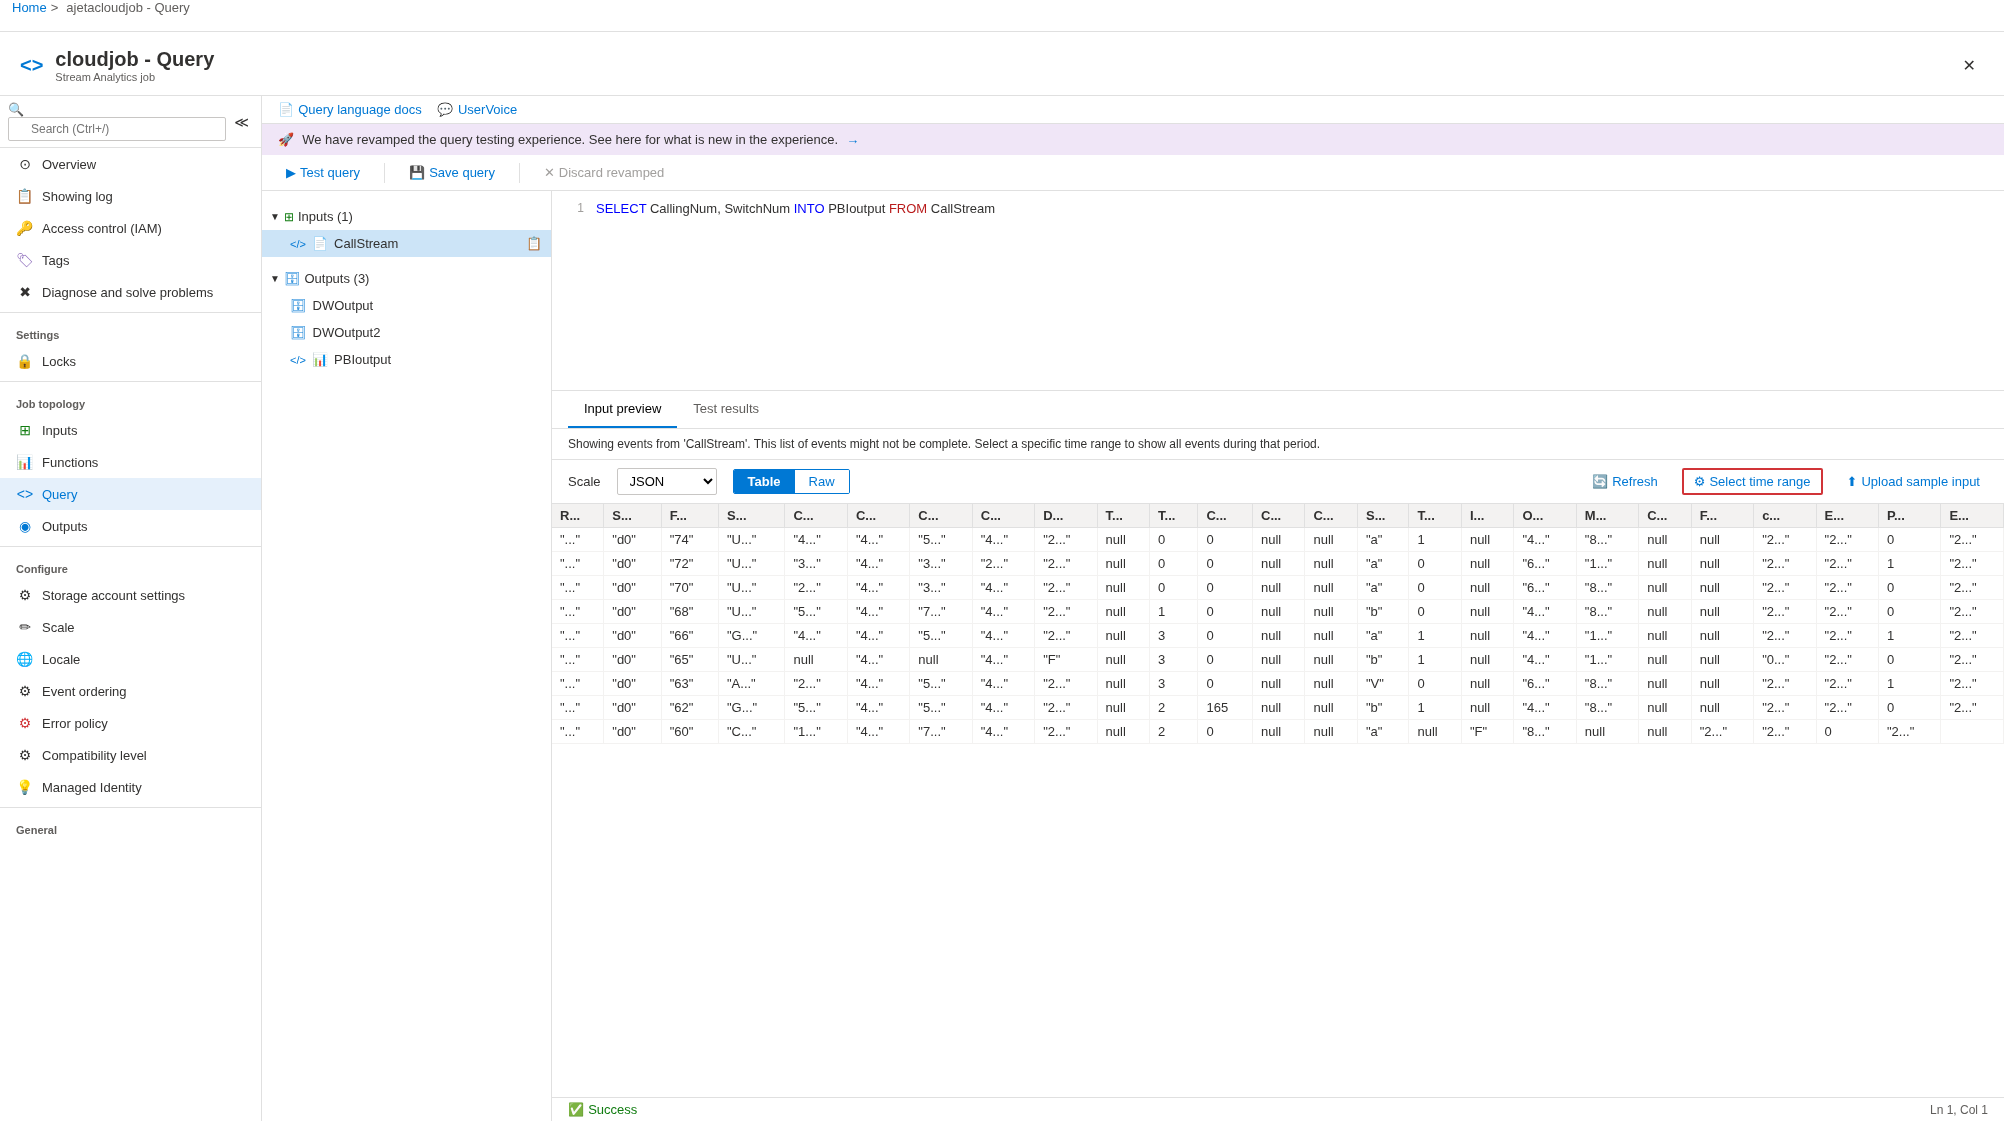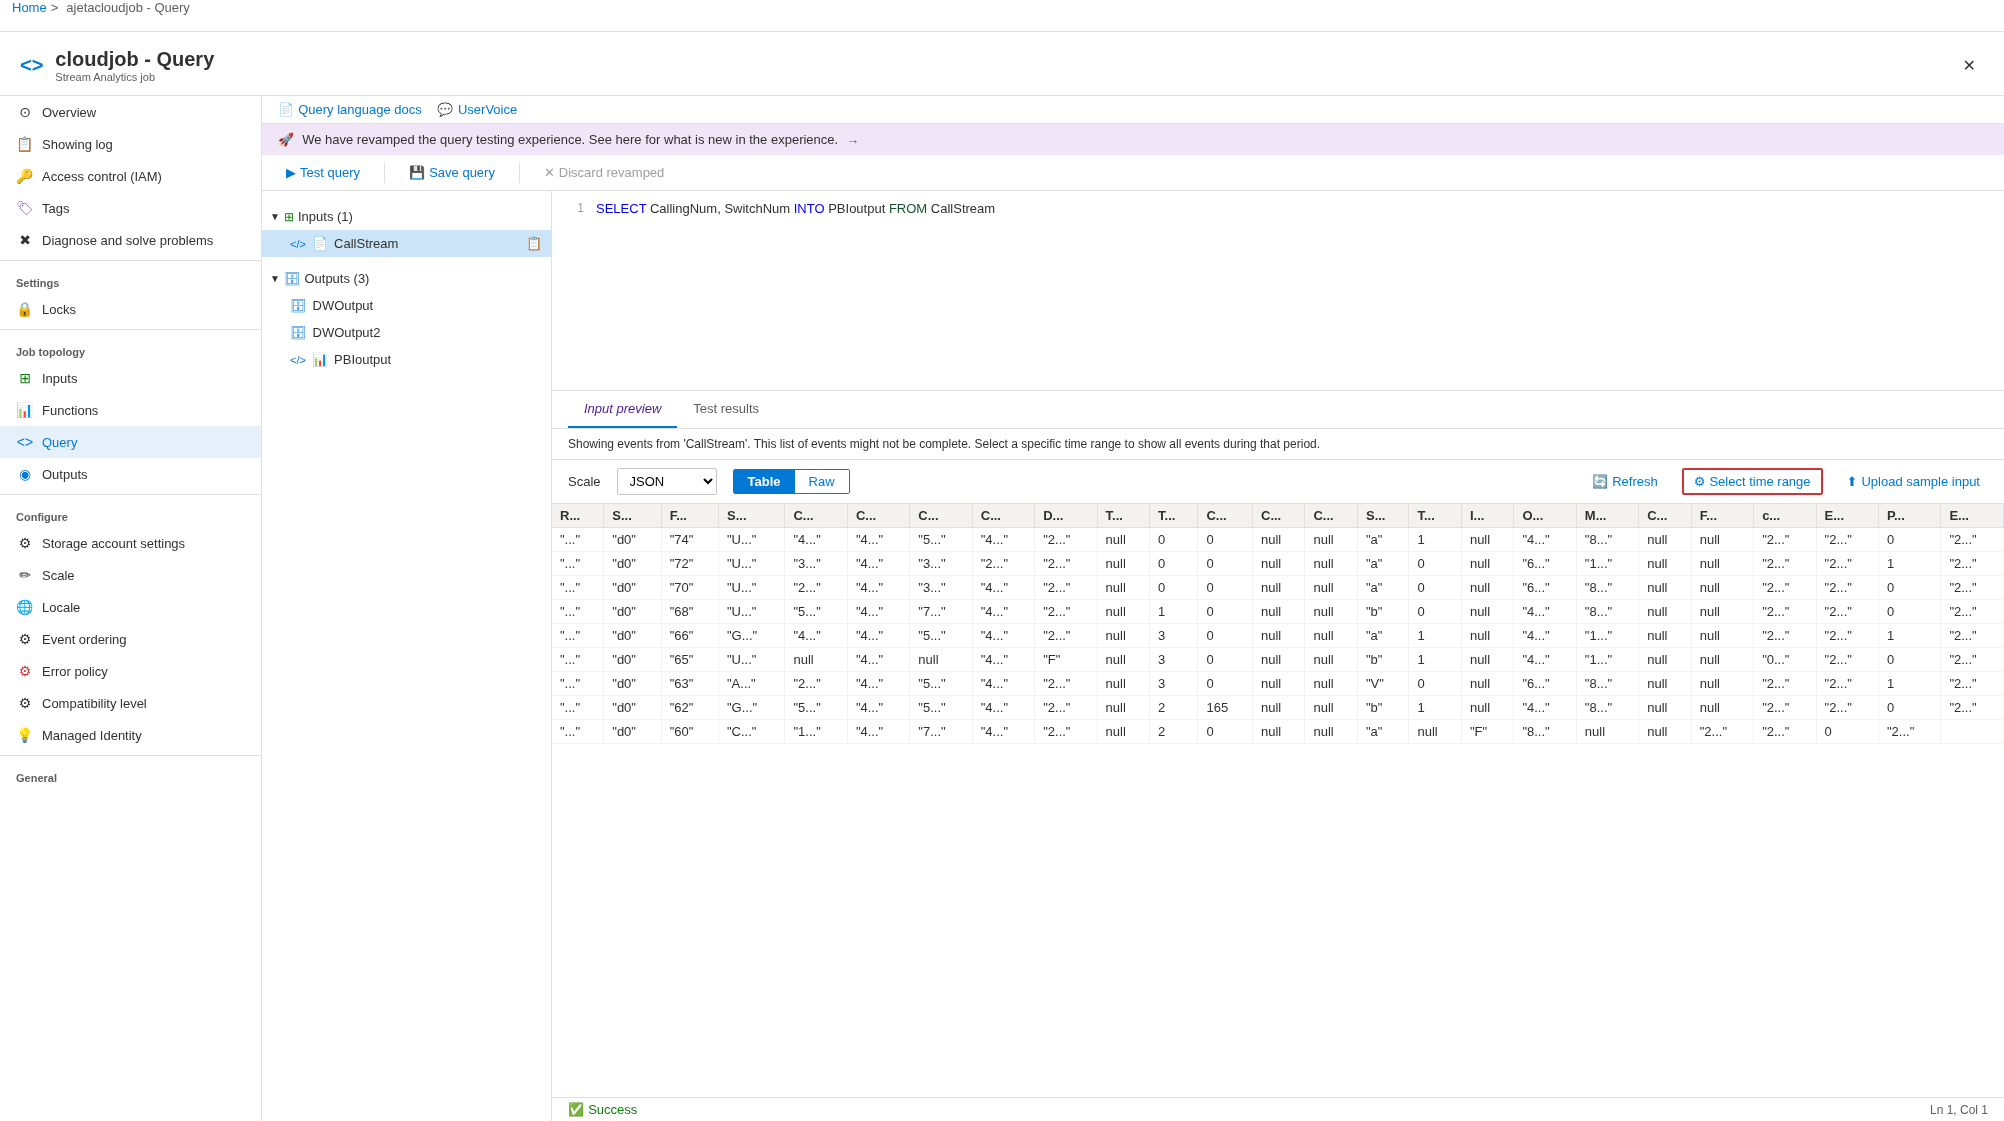--- a/index.html
+++ b/index.html
@@ -195,21 +195,21 @@
       width: 24px;
       text-align: right;
       margin-right: 12px;
       flex-shrink: 0;
       user-select: none;
       font-size: 12px;
     }
     .query-code { color: #323130; }
     .kw-select { color: #0000ff; }
     .kw-into { color: #0000ff; }
-    .kw-from { color: #14532d; }
+    .kw-from { color: #b91c1c; }
 
     
     .results-panel {
       flex: 1;
       display: flex;
       flex-direction: column;
       background: #fff;
       overflow: hidden;
     }
 
@@ -220,21 +220,21 @@
       border-bottom: 1px solid #e0e0e0;
       gap: 0;
     }
     .results-tab {
       padding: 10px 16px;
       cursor: pointer;
       font-size: 13px;
       color: #605e5c;
       border-bottom: 2px solid transparent;
     }
-    .results-tab.active { color: #4c1d95; border-bottom-color: #0078d4; font-style: italic; }
+    .results-tab.active { color: #000000; border-bottom-color: #0078d4; }
 
     .results-info {
       padding: 8px 16px;
       font-size: 12px;
       color: #323130;
       border-bottom: 1px solid #e0e0e0;
     }
 
     .results-controls {
       display: flex;
@@ -402,20 +402,27 @@
         <div class="panel-title">cloudjob - Query</div>
         <div class="panel-subtitle">Stream Analytics job</div>
       </div>
     </div>
     <button class="close-btn">✕</button>
   </div>
 
   <div class="body-container">
 
     <div class="sidebar">
+      <div class="sidebar-search-row">
+        <div style="position:relative; flex:1;">
+          <span class="search-icon">🔍</span>
+          <input type="text" style="width: 100%; border: 1px solid rgb(200, 198, 196); border-radius: 2px; padding: 4px 8px 4px 22px; font-size: 12px;" placeholder="Search (Ctrl+/)">
+        </div>
+        <button class="sidebar-collapse-btn">≪</button>
+      </div>
 
       <div class="sidebar-item">
         <span class="item-icon">⊙</span>
         <span>Overview</span>
       </div>
 
       <div class="sidebar-item">
         <span class="item-icon" style="color:#0078d4;">📋</span>
         <span>Showing log</span>
       </div>

